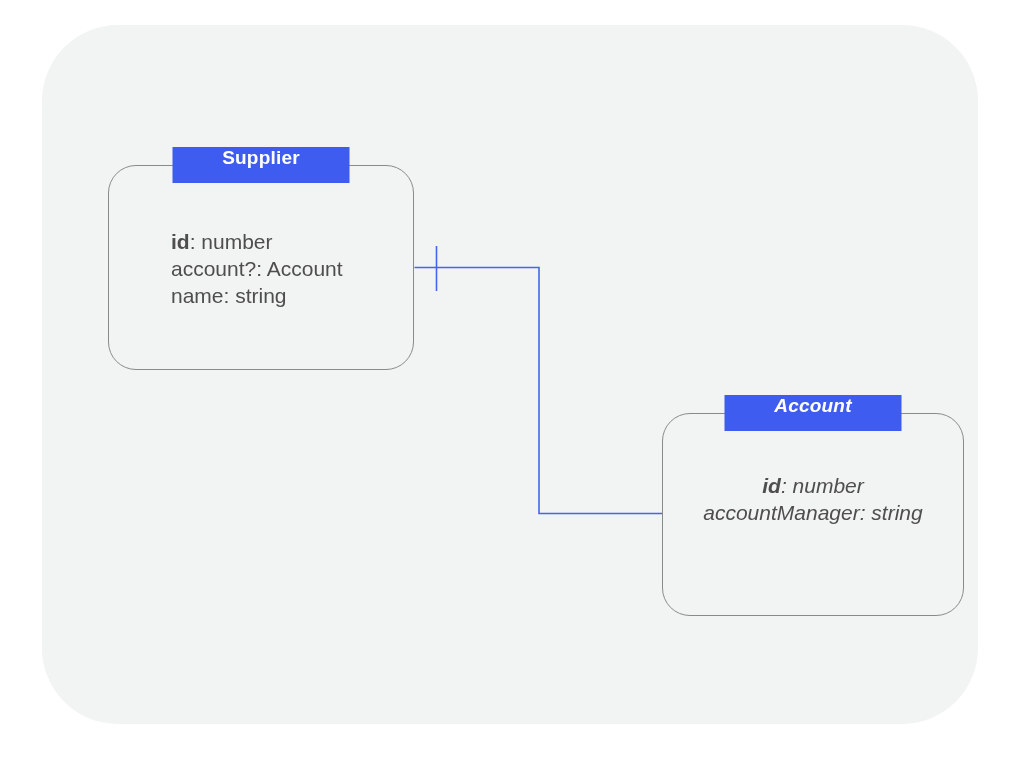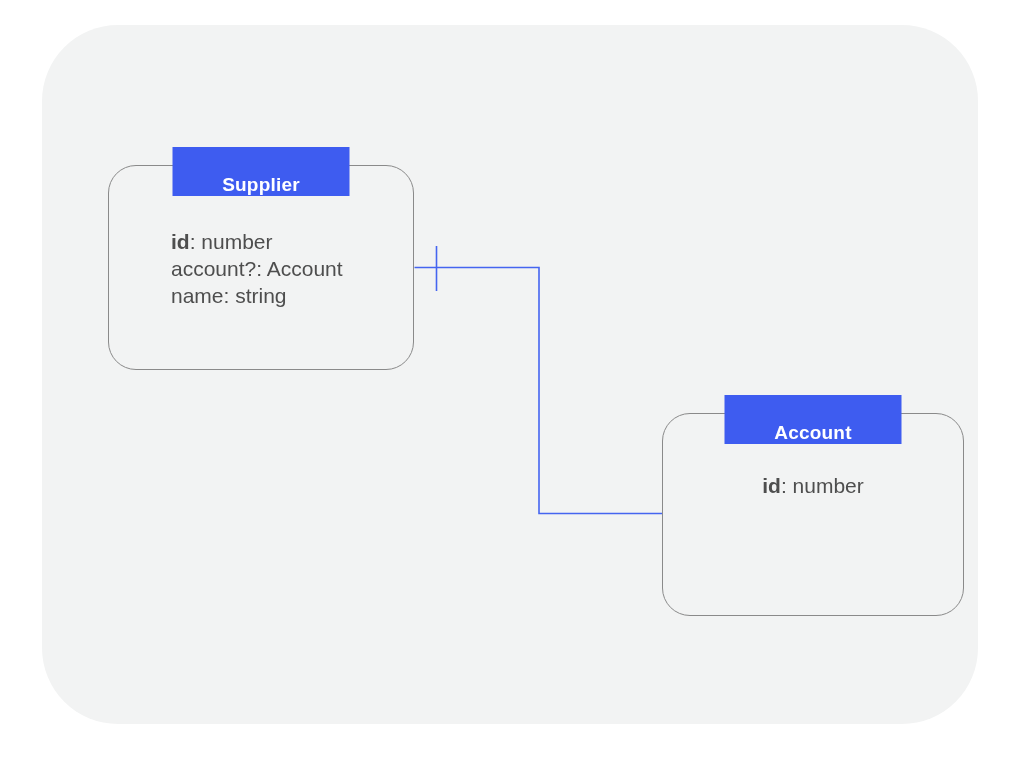--- a/index.html
+++ b/index.html
@@ -41,33 +41,33 @@
     stroke: var(--connector);
     stroke-width: 1.6;
   }
   .entity {
     position: absolute;
     border: 1.5px solid var(--box_border);
     border-radius: 28px;
     background: transparent;
   }
   .entity-supplier { left: 66px; top: 140px; width: 306px; height: 205px; }
-  .entity-account  { left: 620px; top: 388px; width: 302px; height: 203px; }
+  .entity-account  { left: 620px; top: 388px; width: 302px; height: 203px; font-style: italic; }
   .entity-header {
     position: absolute;
     top: -19px;
     left: 50%;
     transform: translateX(-50%);
-    width: 177px; height: 49px;
+    width: 177px; height: 36px;
     background: var(--header_bg);
     color: var(--header_text);
     font-size: 19px;
     font-weight: 700;
     display: flex;
-    align-items: flex-end;
+    align-items: flex-start;
     justify-content: center;
     letter-spacing: 0.2px;
   }
   .entity-body {
     position: absolute;
     left: 0; right: 0;
     color: var(--field_text);
     font-size: 21px;
     line-height: 27px;
   }
@@ -111,17 +111,20 @@
     </div>
 
     <div class="entity entity-account">
       <div class="entity-header">
         <span>Account</span>
       </div>
       <div class="entity-body">
         <div class="field">
           <span class="fname is-bold">id</span><span class="ftype">: number</span>
         </div>
+        <div class="field">
+          <span class="fname">accountManager</span><span class="ftype">: string</span>
+        </div>
       </div>
     </div>
 
   </div>
 </div>
 
 </body></html>

